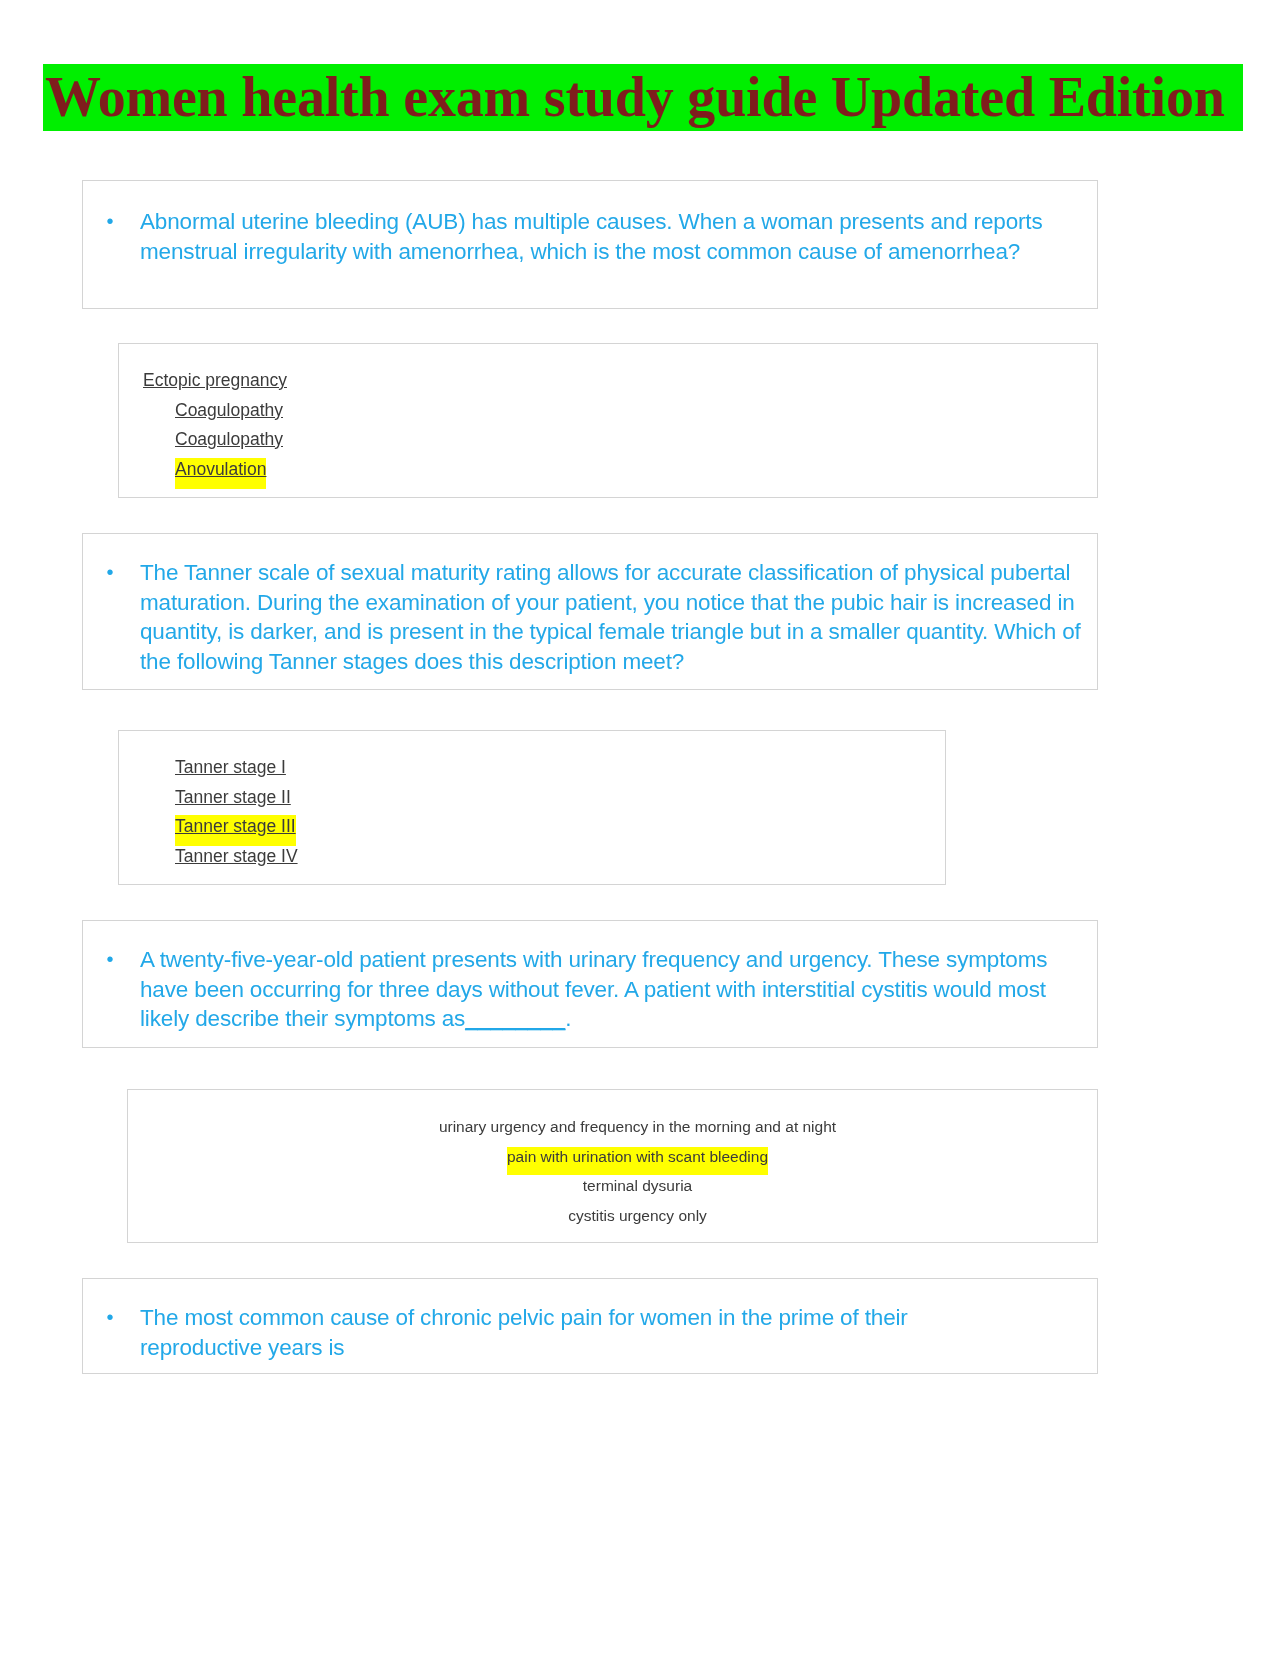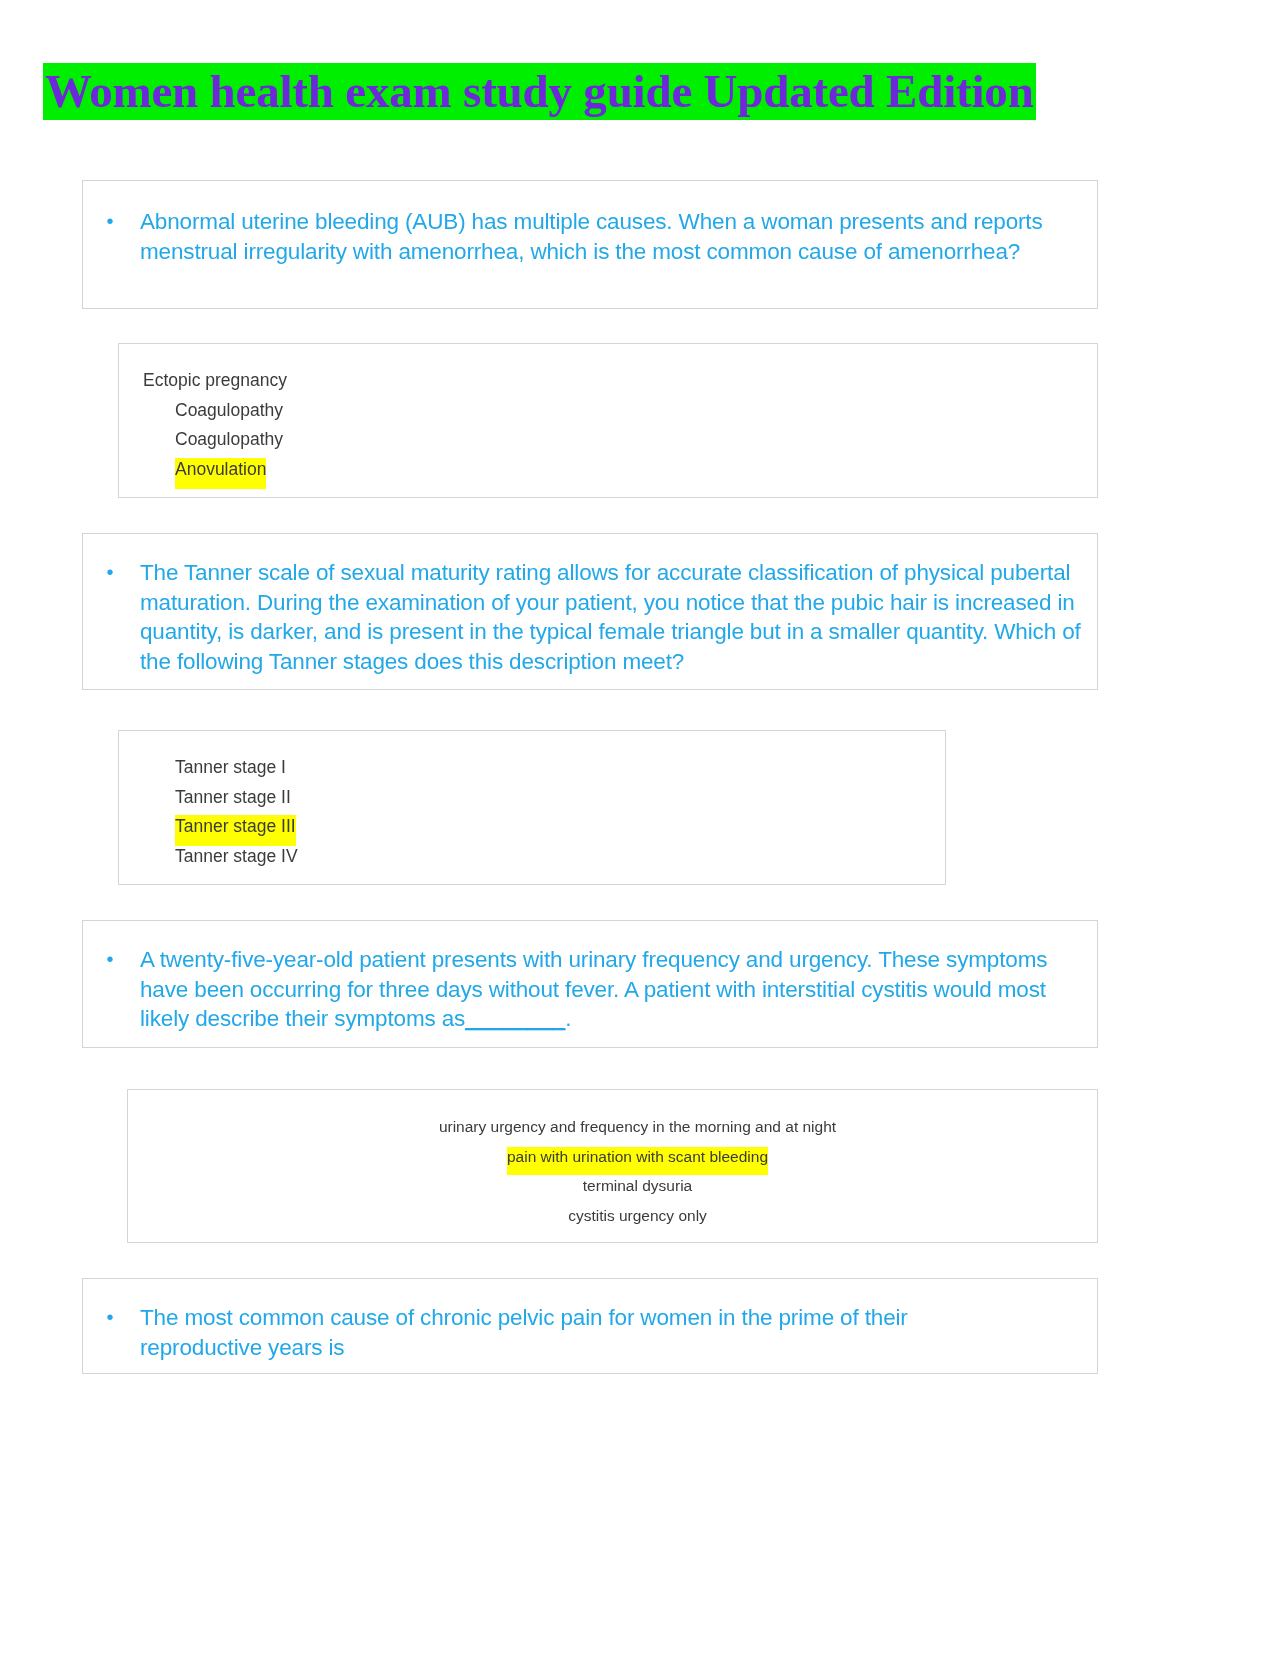--- a/index.html
+++ b/index.html
@@ -28,27 +28,27 @@
   .title-wrap {
     position: absolute;
     left: 43px;
     top: 64px;
     width: 1200px;
   }
   .doc-title {
     display: inline;
     font-family: "Liberation Serif", "DejaVu Serif", serif;
     font-weight: bold;
-    font-size: 47px;
+    font-size: 56px;
     line-height: 1.18;
-    color: #6d28d9;
+    color: #7f1d1d;
     background-color: #00ef00;
     letter-spacing: -0.2px;
     white-space: nowrap;
-    padding: 2px 2px 3px 2px;
+    padding: 2px 18px 3px 2px;
   }
 
   
   .qbox {
     position: absolute;
     border: 1px solid #d4d4d4;
     background: #ffffff;
   }
   .abox {
     position: absolute;
@@ -102,20 +102,21 @@
   }
   .opt .hl {
     background-color: #ffff00;
     padding: 1px 0 10px 0;
   }
 
   
   .size-lg .opt {
     font-size: 17.5px;
     line-height: 29.5px;
+    text-decoration: underline;
   }
   
   .size-sm .opt {
     font-size: 15.5px;
     line-height: 29.5px;
   }
 
   .ind-0 { padding-left: 24px; }
   .ind-1 { padding-left: 56px; }
   .ind-c { padding-left: 50px; }

